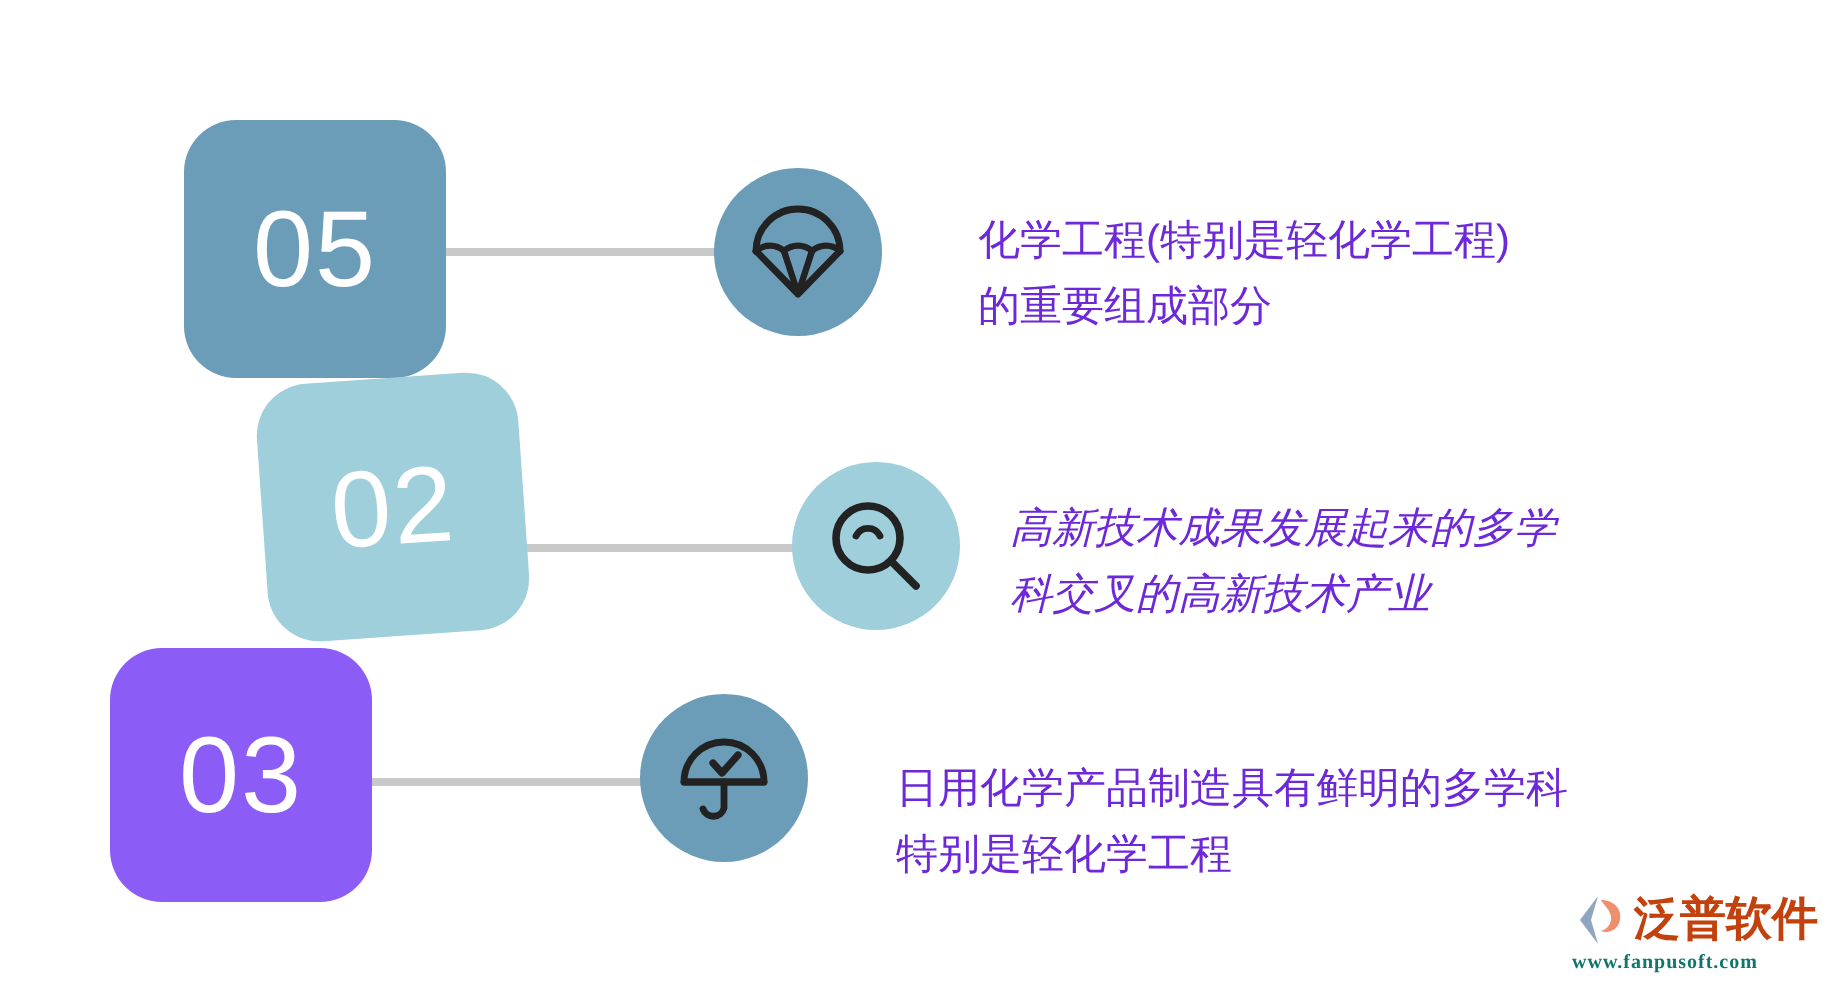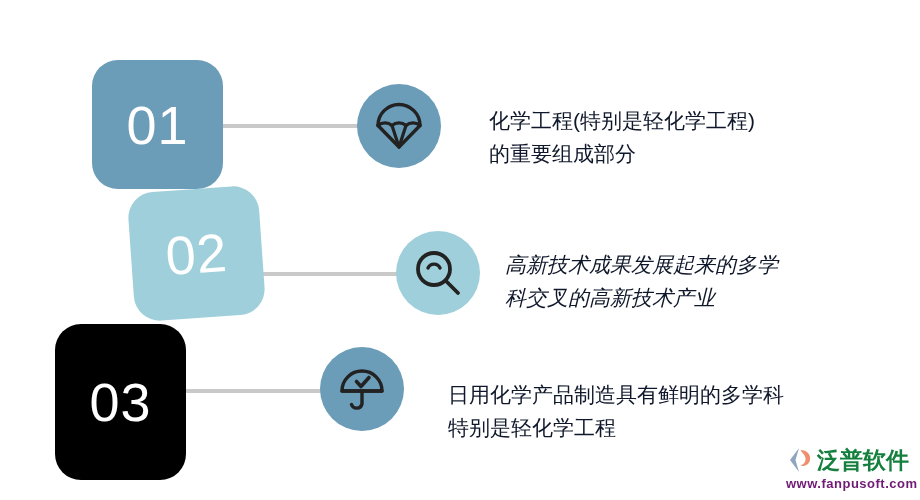--- a/index.html
+++ b/index.html
@@ -53,22 +53,22 @@
     width: 131px;
     height: 129px;
     background: #9ecfdb;
     transform: rotate(-4deg);
     z-index: 3;
   }
   #box-03 {
     left: 55px;
     top: 324px;
     width: 131px;
-    height: 156px;
-    background: #000000;
+    height: 127px;
+    background: #8b5cf6;
     z-index: 4;
   }
 
   
   .connector {
     position: absolute;
     height: 4px;
     background: #c9c9c9;
     border-radius: 2px;
     z-index: 1;
@@ -90,21 +90,21 @@
   }
   #circle-01 { left: 357px; top: 84px;  background: #6b9cb8; }
   #circle-02 { left: 396px; top: 231px; background: #9ecfdb; }
   #circle-03 { left: 320px; top: 347px; background: #6b9cb8; }
 
   .icon-circle svg { display: block; }
 
   
   .desc {
     position: absolute;
-    color: #0f172a;
+    color: #6d28d9;
     font-size: 21px;
     line-height: 33px;
     font-family: "Liberation Sans", "DejaVu Sans", sans-serif;
     white-space: pre-line;
     z-index: 5;
   }
   #desc-01 { left: 489px; top: 104px; width: 372px; }
   #desc-02 { left: 505px; top: 248px; width: 372px; font-style: italic; }
   #desc-03 { left: 448px; top: 378px; width: 412px; }
 
@@ -124,47 +124,47 @@
     height: 31px;
   }
   #watermark .wm-mark {
     width: 28px;
     height: 28px;
     position: relative;
     margin-right: 3px;
     flex: 0 0 auto;
   }
   #watermark .wm-text {
-    color: #15803d;
+    color: #c2410c;
     font-size: 23px;
     font-weight: bold;
     line-height: 28px;
     letter-spacing: 0px;
     font-family: "DejaVu Sans", "Liberation Sans", sans-serif;
   }
   #watermark .wm-url {
-    color: #701a75;
-    font-size: 13px;
+    color: #0f766e;
+    font-size: 10px;
     font-weight: bold;
     letter-spacing: 0.5px;
     margin-top: 1px;
-    font-family: Liberation Sans, sans-serif;
+    font-family: Liberation Serif, serif;
   }
 </style>
 </head>
 <body>
 
 <div id="infographic">
 
   <div class="connector" id="connector-01"></div>
   <div class="connector" id="connector-02"></div>
   <div class="connector" id="connector-03"></div>
 
   <div class="num-box" id="box-01">
-    <span class="num">01</span>
+    <span class="num">05</span>
   </div>
 
   <div class="num-box" id="box-02">
     <span class="num">02</span>
   </div>
 
   <div class="num-box" id="box-03">
     <span class="num">03</span>
   </div>
 

